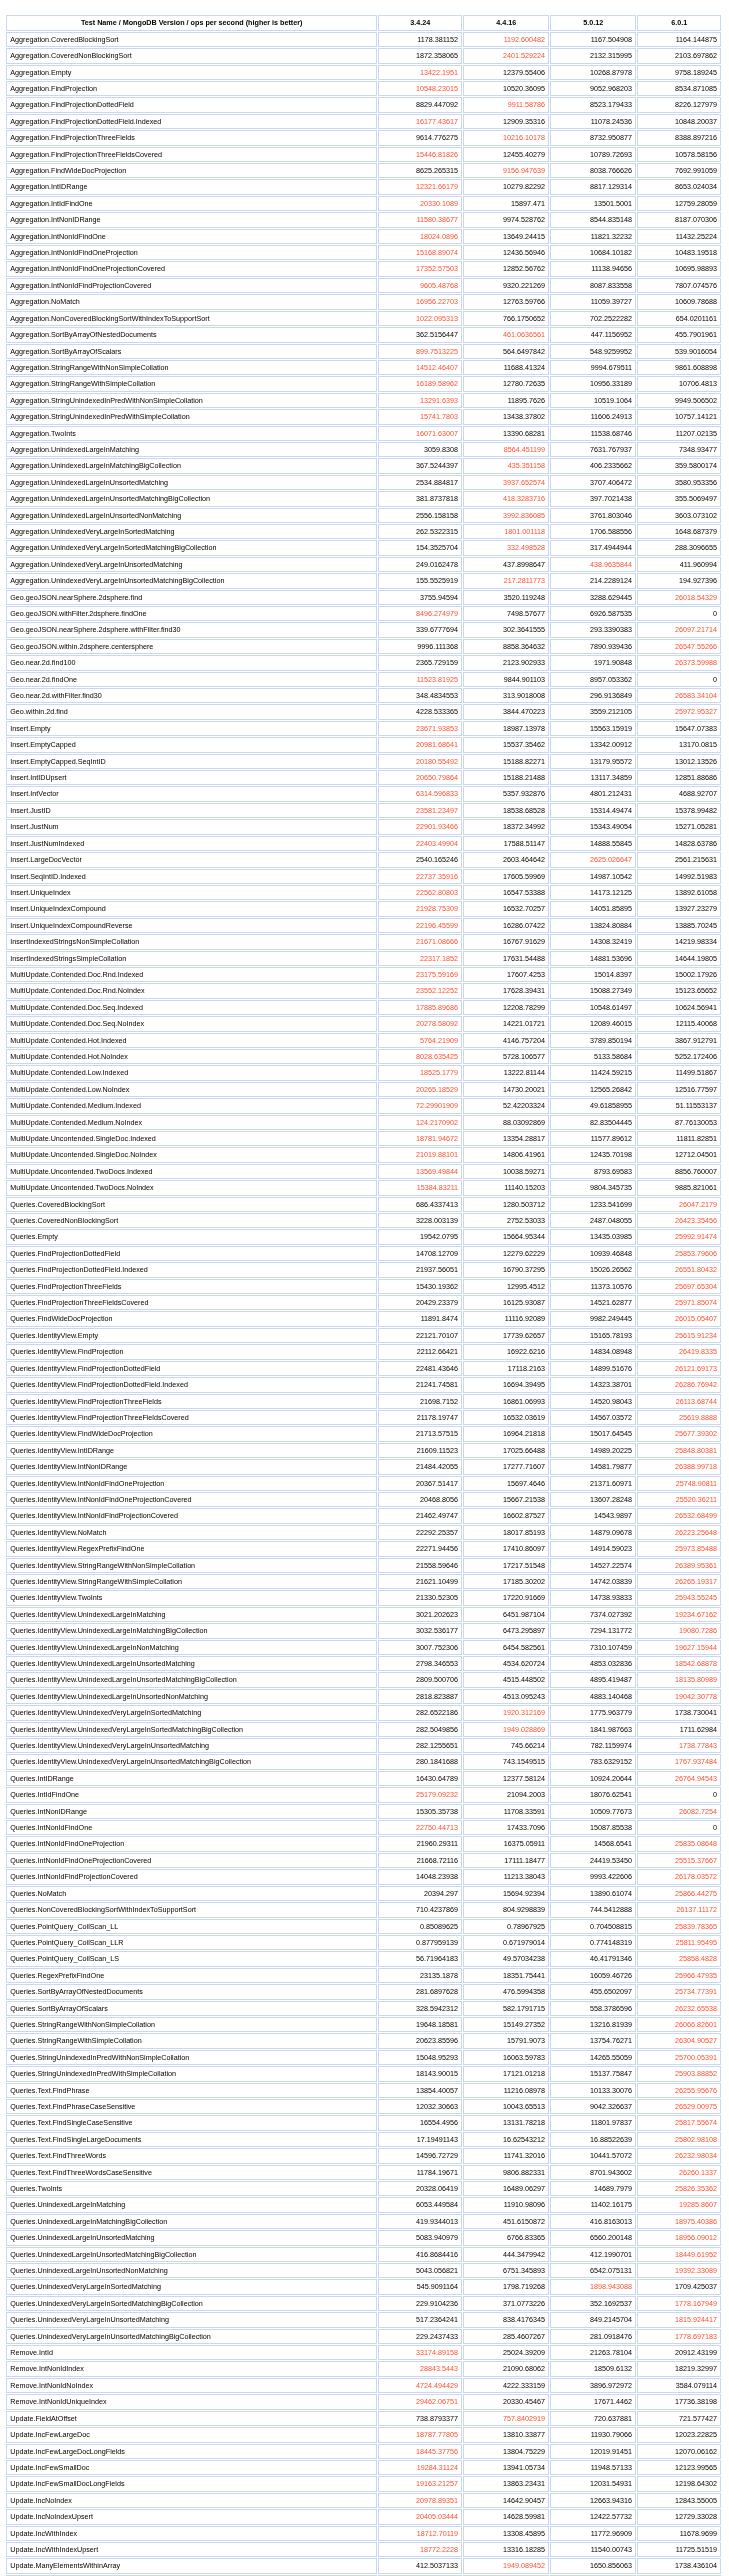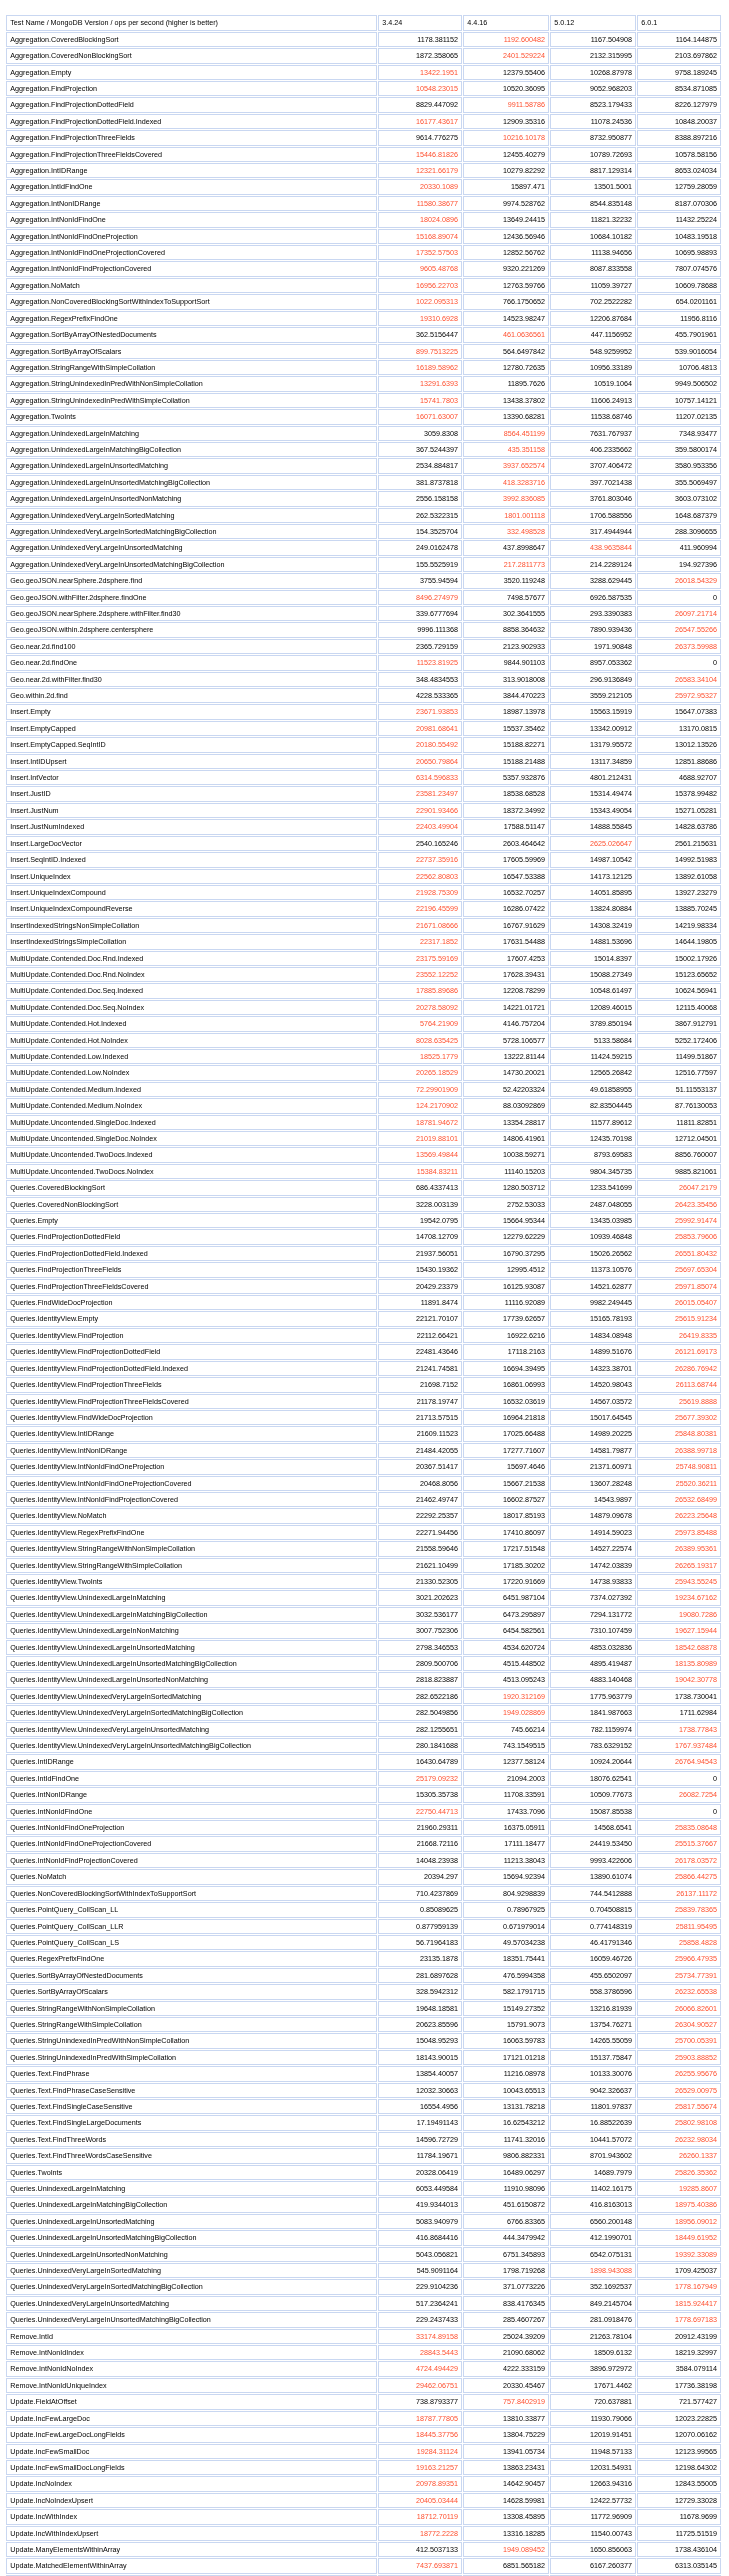--- a/index.html
+++ b/index.html
@@ -1,21 +1,21 @@
 <!DOCTYPE html>
 <html style="--best-color: #ff4f2e;font-size:8.2px"><head>
 <meta charset="utf-8">
 <style>
   html,body{margin:0;padding:0;background:#ffffff;}
   body{width:730px;font-family:"Liberation Sans",sans-serif;color:#000;}
   .wrap{padding:14.4px 5.2px 15.5px 5.2px;}
   table{border-collapse:separate;border-spacing:1px;table-layout:fixed;width:714px;font-size:7.2px;}
   th,td{border:0.5px solid #c9d7f1;height:13.4px;line-height:13.4px;padding:0 3.1px;overflow:hidden;
         white-space:nowrap;box-sizing:border-box;background:#fff;}
-  th{text-align:left;font-weight:normal;}
+  th{text-align:center;font-weight:bold;}
   td.name{text-align:left;}
   td.val{text-align:right;}
   td.best{color:var(--best-color,#ff4f2e);}
 </style>
 </head>
 <body>
 
 <div class="wrap">
   <table>
     <colgroup>
@@ -85,20 +85,27 @@
           <td class="val">8388.897216</td>
         </tr>
         <tr>
           <td class="name">Aggregation.FindProjectionThreeFieldsCovered</td>
           <td class="val best">15446.81826</td>
           <td class="val">12455.40279</td>
           <td class="val">10789.72693</td>
           <td class="val">10578.58156</td>
         </tr>
         <tr>
+          <td class="name">Aggregation.FindWideDocProjection</td>
+          <td class="val">8625.265315</td>
+          <td class="val best">9156.947639</td>
+          <td class="val">8038.766626</td>
+          <td class="val">7692.991059</td>
+        </tr>
+        <tr>
           <td class="name">Aggregation.IntIDRange</td>
           <td class="val best">12321.66179</td>
           <td class="val">10279.82292</td>
           <td class="val">8817.129314</td>
           <td class="val">8653.024034</td>
         </tr>
         <tr>
           <td class="name">Aggregation.IntIdFindOne</td>
           <td class="val best">20330.1089</td>
           <td class="val">15897.471</td>
@@ -148,39 +155,39 @@
           <td class="val">10609.78688</td>
         </tr>
         <tr>
           <td class="name">Aggregation.NonCoveredBlockingSortWithIndexToSupportSort</td>
           <td class="val best">1022.095313</td>
           <td class="val">766.1750652</td>
           <td class="val">702.2522282</td>
           <td class="val">654.0201161</td>
         </tr>
         <tr>
-          <td class="name">Aggregation.RegexPrefixFindOne</td>
-          <td class="val best">19310.6928</td>
-          <td class="val">14523.98247</td>
-          <td class="val">12206.87684</td>
-          <td class="val">11956.8116</td>
-        </tr>
-        <tr>
           <td class="name">Aggregation.SortByArrayOfNestedDocuments</td>
           <td class="val">362.5156447</td>
           <td class="val best">461.0636561</td>
           <td class="val">447.1156952</td>
           <td class="val">455.7901961</td>
         </tr>
         <tr>
           <td class="name">Aggregation.SortByArrayOfScalars</td>
           <td class="val best">899.7513225</td>
           <td class="val">564.6497842</td>
           <td class="val">548.9259952</td>
           <td class="val">539.9016054</td>
+        </tr>
+        <tr>
+          <td class="name">Aggregation.StringRangeWithNonSimpleCollation</td>
+          <td class="val best">14512.46407</td>
+          <td class="val">11688.41324</td>
+          <td class="val">9994.679511</td>
+          <td class="val">9861.608898</td>
         </tr>
         <tr>
           <td class="name">Aggregation.StringRangeWithSimpleCollation</td>
           <td class="val best">16189.58962</td>
           <td class="val">12780.72635</td>
           <td class="val">10956.33189</td>
           <td class="val">10706.4813</td>
         </tr>
         <tr>
           <td class="name">Aggregation.StringUnindexedInPredWithNonSimpleCollation</td>

